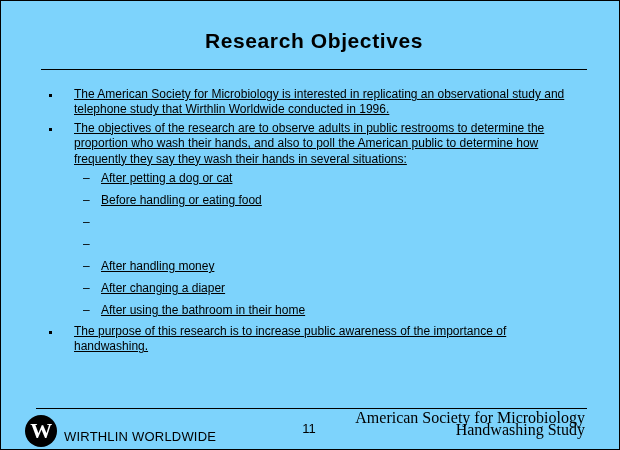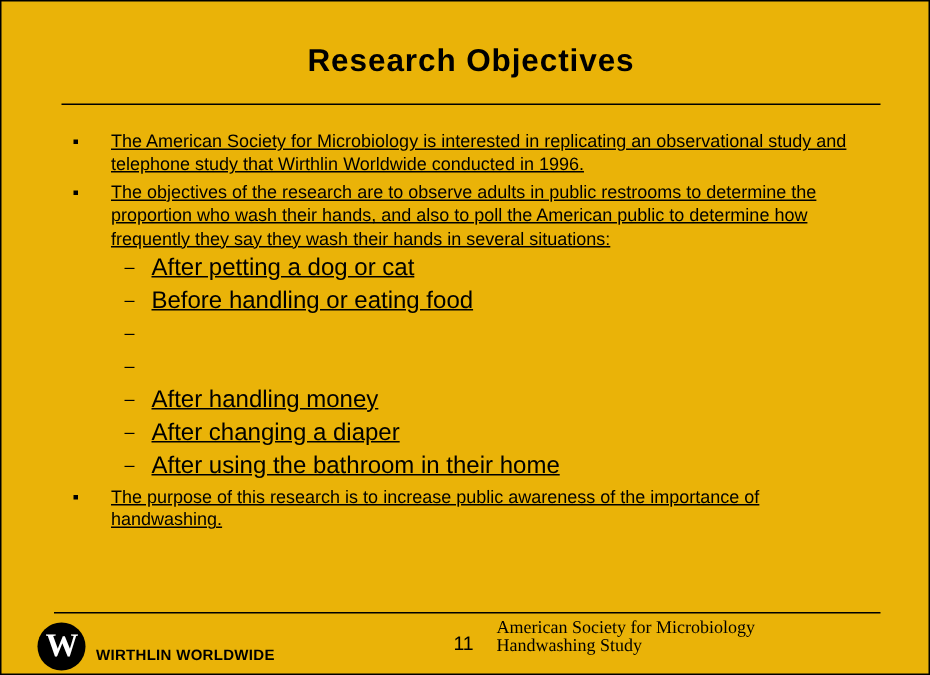--- a/index.html
+++ b/index.html
@@ -10,21 +10,21 @@
   body {
     font-family: "Liberation Sans", sans-serif;
     color: #000000;
   }
   .slide {
     position: relative;
     width: 620px;
     height: 450px;
     box-sizing: border-box;
     border: 1px solid #000000;
-    background: #eab308;
+    background: #7dd3fc;
     overflow: hidden;
   }
 
   
   .title {
     position: absolute;
     left: 40px;
     top: 27px;
     width: 546px;
     text-align: center;
@@ -80,21 +80,21 @@
     line-height: 17px;
   }
   .btext {
     flex: 1 1 auto;
     font-size: 12px;
     line-height: 15.4px;
     text-decoration: underline;
   }
   .btext.sub {
     line-height: 17px;
-    font-size: 16px;
+    font-size: 12px;
   }
 
   
   .footer-rule {
     position: absolute;
     left: 35px;
     top: 407px;
     width: 551px;
     height: 0;
     border-top: 1px solid #000000;
@@ -122,45 +122,45 @@
     transform: translateY(-52%);
     text-align: center;
     color: #ffffff;
     font-family: "Liberation Serif", serif;
     font-size: 22px;
     font-weight: bold;
     line-height: 1;
     letter-spacing: -0.5px;
   }
   .logo-text {
-    font-size: 10px;
-    font-weight: bold;
+    font-size: 13px;
+    font-weight: normal;
     letter-spacing: 0.2px;
     line-height: 1;
     padding-left: 7px;
     padding-bottom: 4px;
     white-space: nowrap;
   }
   .page-num {
     position: absolute;
     left: 283px;
     top: 420px;
     width: 50px;
     text-align: center;
     font-size: 13px;
     line-height: 16px;
   }
   .foot-right {
     position: absolute;
-    right: 48px;
+    right: 34px;
     top: 411px;
     width: 240px;
-    text-align: left;
+    text-align: right;
     font-family: "Liberation Serif", serif;
-    font-size: 12px;
+    font-size: 16px;
     line-height: 12.4px;
   }
   .foot-right div { white-space: nowrap; }
 </style>
 </head>
 <body>
 
 <div class="slide">
 
   <div class="title">Research Objectives</div>

